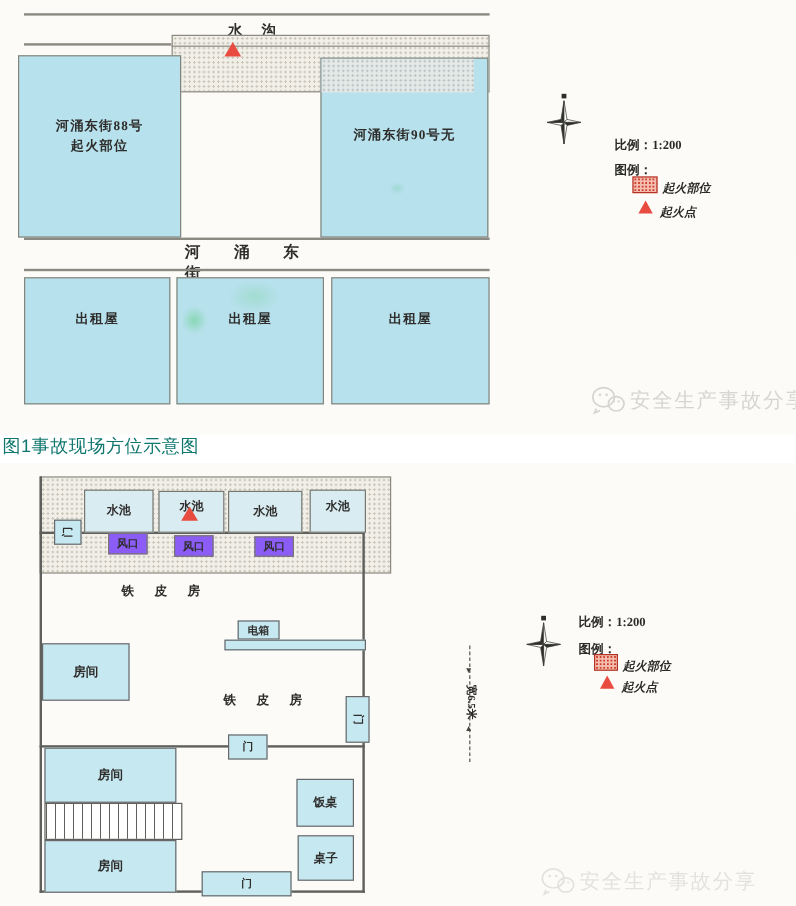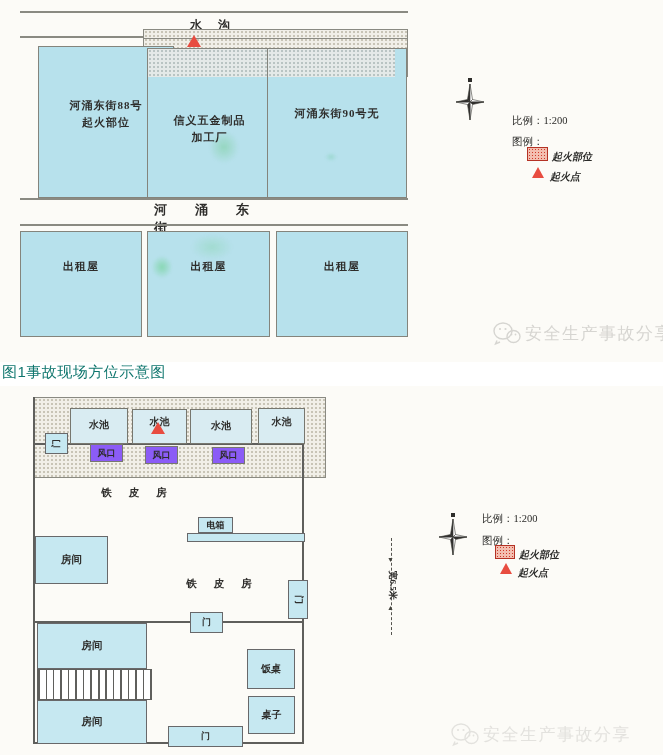--- a/index.html
+++ b/index.html
@@ -16,21 +16,21 @@
   .hatchb{background-color:#e4e9e8;
           background-image:radial-gradient(#b9c4c3 0.8px,transparent 0.9px);background-size:4px 4px;}
   .bldlbl{width:100%;text-align:center;font-size:11px;line-height:1.5;font-weight:700;letter-spacing:1px;}
   .firetri{width:0;height:0;border-left:7px solid transparent;border-right:7px solid transparent;
            border-bottom:12px solid #e84c40;}
   .smalltri{width:0;height:0;border-left:6.5px solid transparent;border-right:6.5px solid transparent;
             border-bottom:11px solid #e84c40;}
   .legsq{background-color:#f3beb0;border:1px solid #b43225;box-sizing:border-box;
          background-image:radial-gradient(#cf3a28 0.9px,transparent 1px);background-size:3px 3px;}
   .leglbl{font-family:"Liberation Serif",serif;font-style:italic;font-size:10px;font-weight:700;color:#2a2a28;}
-  .scaletxt{font-family:"Liberation Serif",serif;font-size:10.5px;font-weight:400;color:#2a2a28;}
+  .scaletxt{font-family:"Liberation Serif",serif;font-size:10.5px;font-weight:700;color:#2a2a28;}
   
   .wall{background:#5f5f5c;}
   .box2{background:#c6e8f1;border:1.5px solid #68686a;box-sizing:border-box;
         display:flex;align-items:center;justify-content:center;}
   .pool{background:#d9ecf2;border:1.5px solid #77776f;box-sizing:border-box;text-align:center;}
   .vent{background:#8b5cf6;border:1.5px solid #77776f;box-sizing:border-box;
         display:flex;align-items:center;justify-content:center;}
   .plabel{font-family:"Liberation Serif",serif;font-size:10px;font-weight:700;}
   .slabel{font-family:"Liberation Serif",serif;font-size:9px;font-weight:700;}
   .stairs{border:1.5px solid #5f5f5c;box-sizing:border-box;
@@ -51,35 +51,27 @@
 
   <div class="abs serif" style="left:173px;top:17px;width:90px;text-align:center;font-size:12px;font-weight:700;letter-spacing:16px;">水沟</div>
 
   <div class="abs tline" style="left:20px;top:36px;width:123px;"></div>
 
   <div class="abs hatch" style="left:143px;top:29px;width:265px;height:48px;"></div>
   <div class="abs tline" style="left:143px;top:38px;width:265px;height:1px;"></div>
 
   <div class="abs firetri" style="left:187px;top:35px;"></div>
 
-  <div class="abs bld" style="left:38px;top:46px;width:136px;height:152px;">
+  <div class="abs bld" style="left:15px;top:46px;width:136px;height:152px;">
     <div class="abs serif bldlbl" style="left:0;top:50px;">
       <div>河涌东街88号</div>
       <div>起火部位</div>
     </div>
   </div>
 
-  <div class="abs bld" style="left:147px;top:48px;width:125px;height:150px;">
-    <div class="abs hatchb" style="left:0;top:0;width:122px;height:28px;"></div>
-    <div class="abs blob" style="left:56px;top:76px;width:40px;height:44px;background:radial-gradient(closest-side,rgba(132,209,168,0.65),rgba(132,209,168,0) 75%);"></div>
-    <div class="abs serif bldlbl" style="left:0;top:63px;">
-      <div>信义五金制品</div>
-      <div>加工厂</div>
-    </div>
-  </div>
 
   <div class="abs bld" style="left:267px;top:48px;width:140px;height:150px;">
     <div class="abs hatchb" style="left:0;top:0;width:127px;height:28px;"></div>
     <div class="abs blob" style="left:55px;top:102px;width:16px;height:12px;background:radial-gradient(closest-side,rgba(132,209,185,0.55),rgba(132,209,185,0) 75%);"></div>
     <div class="abs serif bldlbl" style="left:0;top:56px;">
       <div>河涌东街90号无</div>
     </div>
   </div>
 
   <div class="abs tline" style="left:20px;top:198px;width:388px;"></div>

